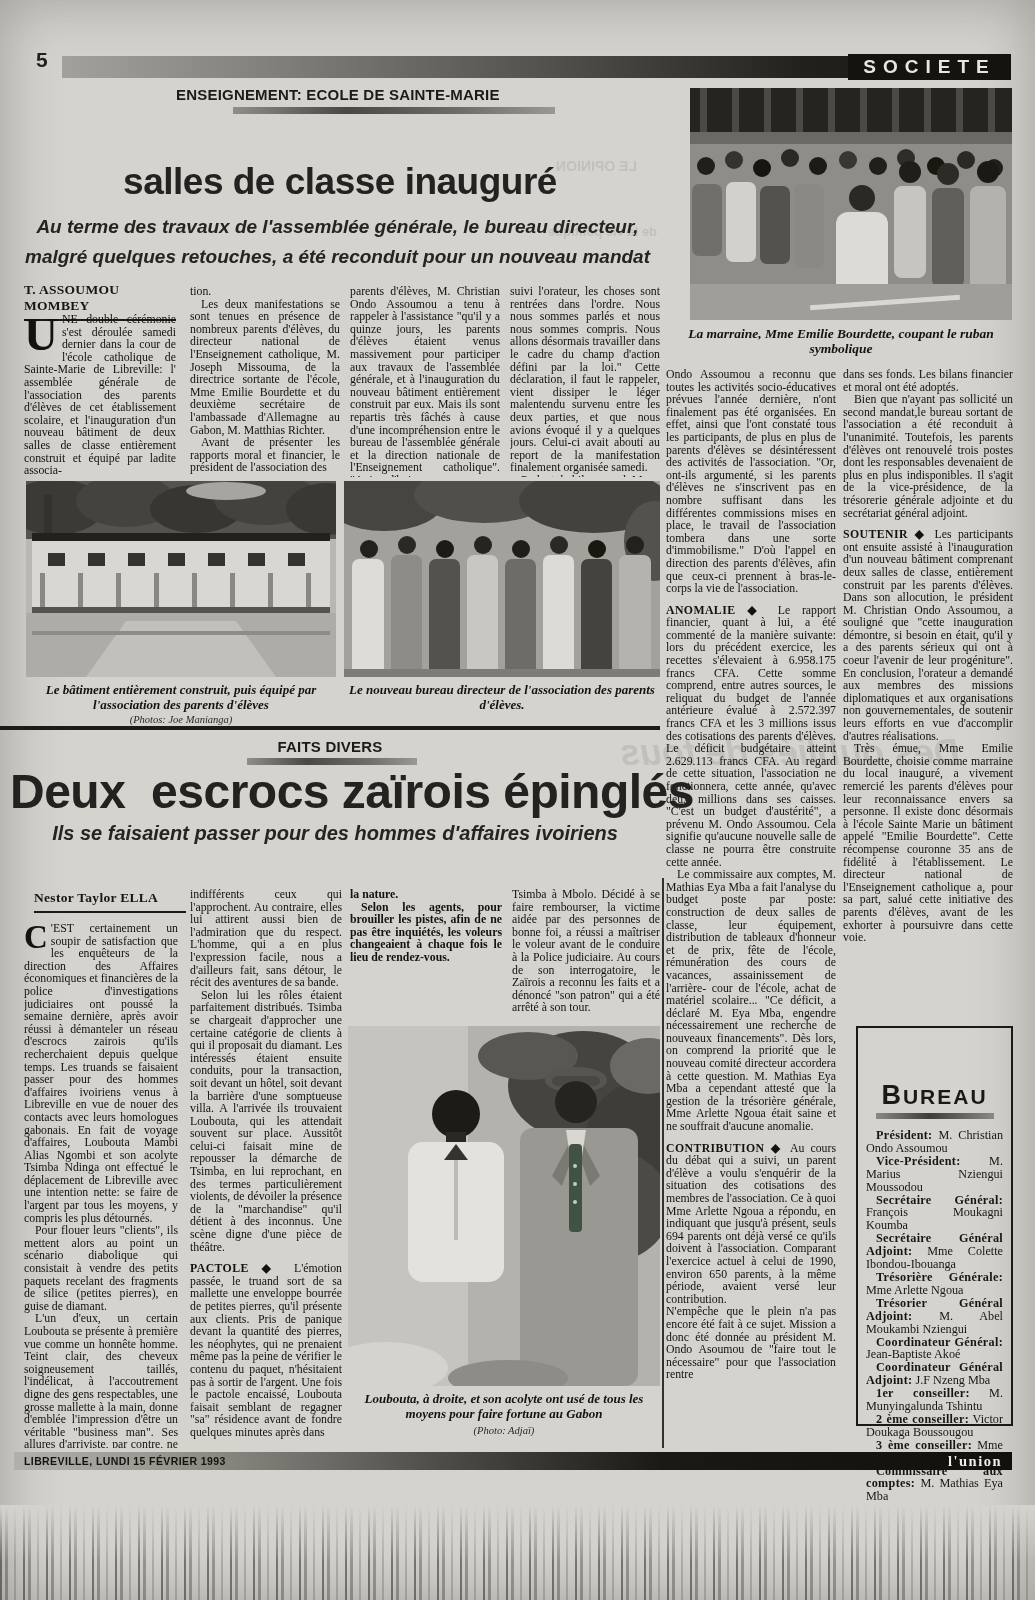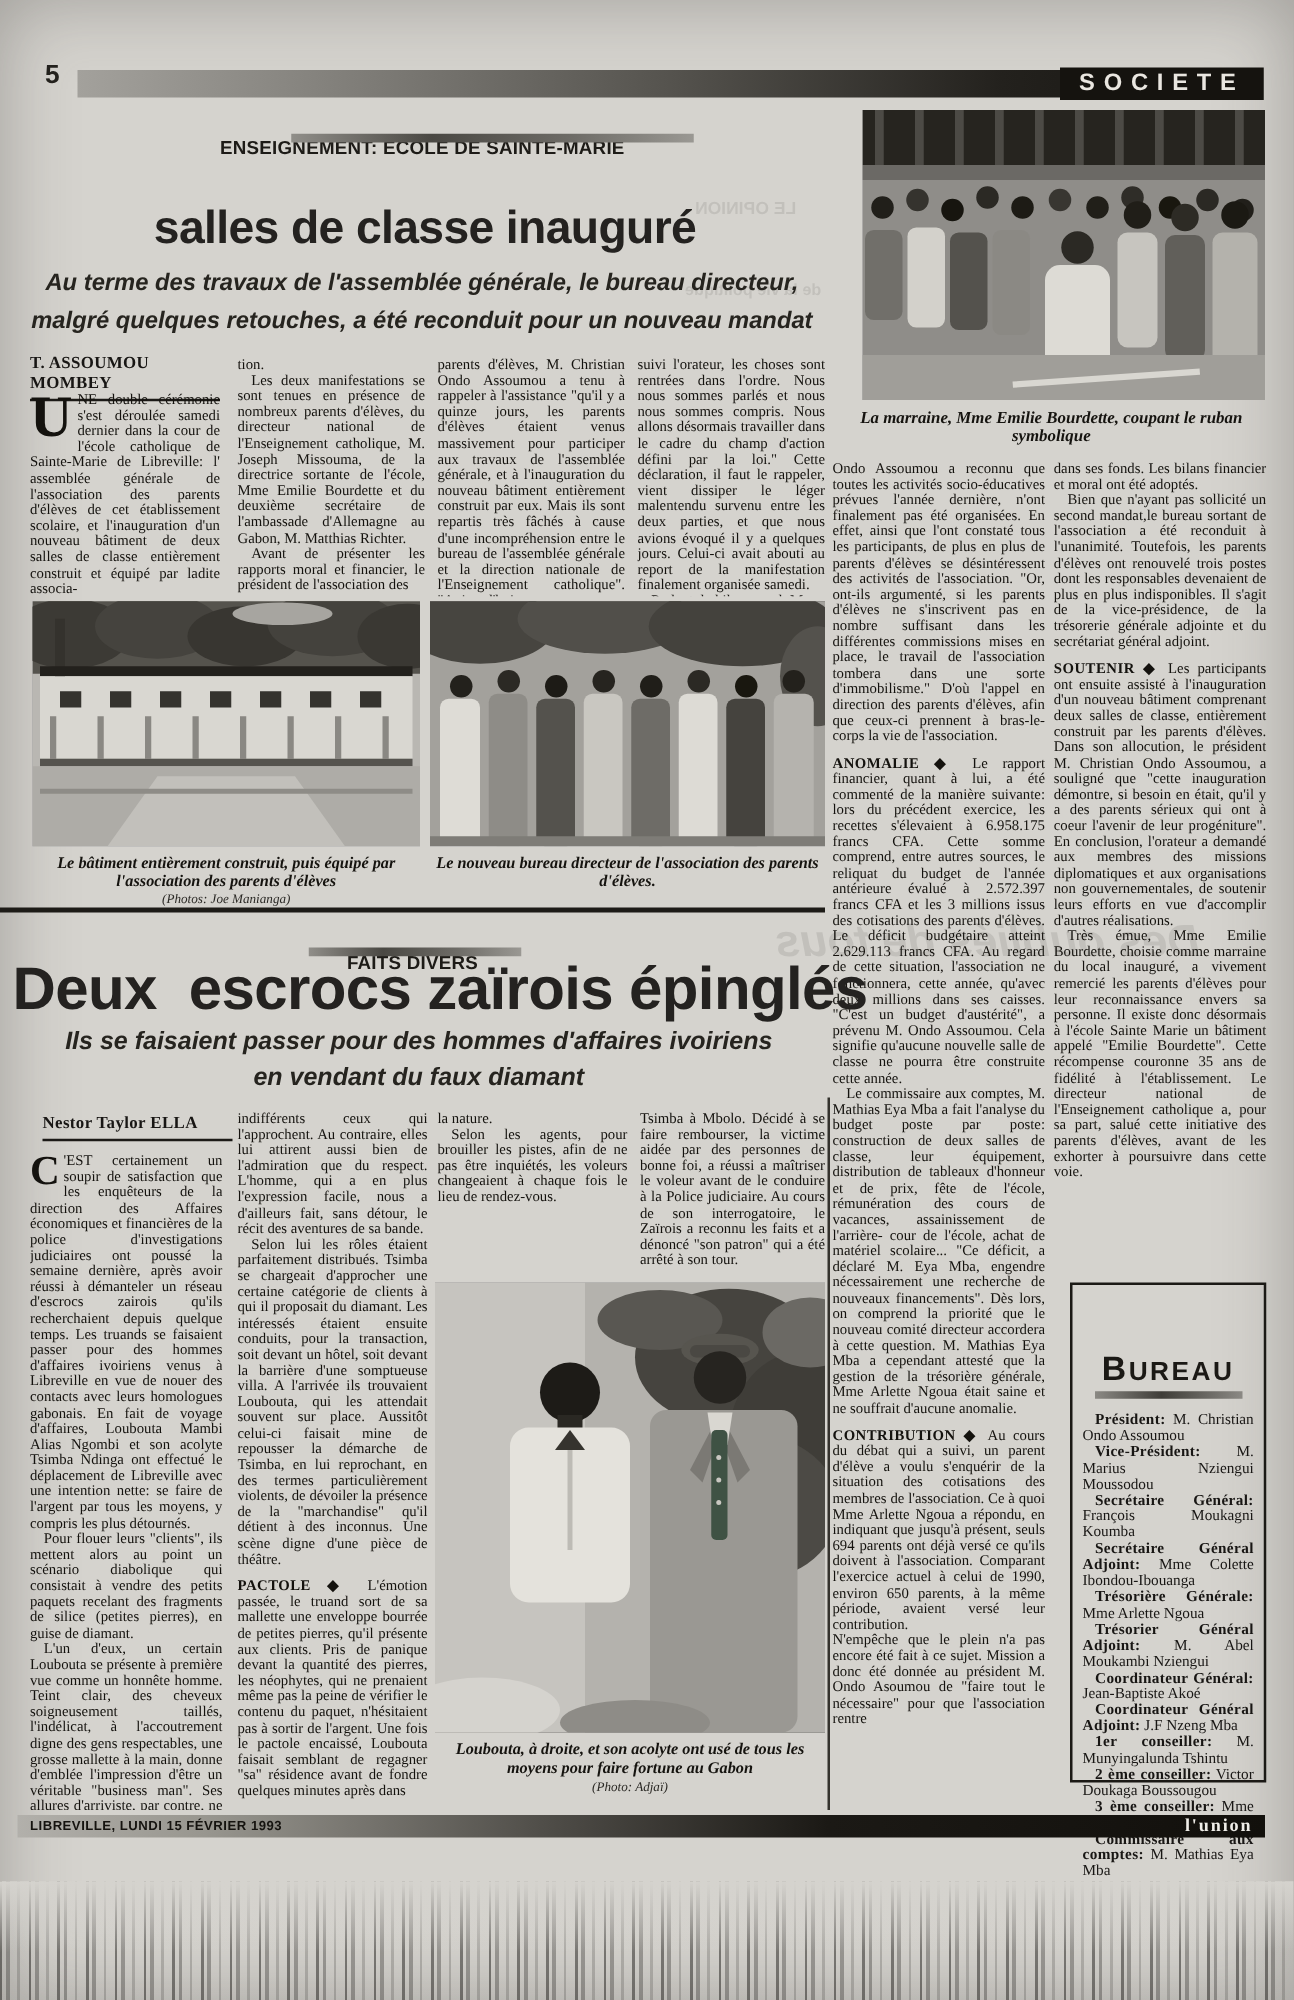--- a/index.html
+++ b/index.html
@@ -6,21 +6,21 @@
   .page{position:relative;width:1035px;height:1600px;margin:0 auto;overflow:hidden;
         background:#d5d3ce;color:#181614;font-family:"Liberation Serif",serif;
         box-shadow:inset 0 0 60px rgba(60,58,54,.35);}
   .abs{position:absolute;}
   
   .pageno{font-family:"Liberation Sans",sans-serif;font-weight:bold;font-size:21px;color:#23211d;}
   .topband{background:linear-gradient(90deg,#a3a19c 0%,#85837e 20%,#55534e 50%,#23211d 78%,#15130f 100%);}
   .sectionbox{background:#15130f;color:#e9e6e0;font-family:"Liberation Sans",sans-serif;
               font-weight:bold;font-size:19px;letter-spacing:7px;text-align:center;line-height:26px;}
   
-  .kicker{font-family:"Liberation Sans",sans-serif;font-weight:bold;font-size:15px;color:#1d1b17;letter-spacing:.2px;margin-top:24px;}
+  .kicker{font-family:"Liberation Sans",sans-serif;font-weight:bold;font-size:15px;color:#1d1b17;letter-spacing:.2px;}
   .kbar{background:linear-gradient(90deg,#908e89,#4a4843 35%,#6e6c67 70%,#9a9893);height:7px;}
   .headline{font-family:"Liberation Sans",sans-serif;font-weight:bold;font-size:37px;line-height:1.08;
             color:#242220;text-align:center;letter-spacing:-.5px;}
   .headline.pre{white-space:pre;}
   .subtitle{font-family:"Liberation Sans",sans-serif;font-style:italic;font-weight:bold;
             font-size:19px;color:#26241f;text-align:center;}
   .byline{font-weight:bold;font-size:13.5px;letter-spacing:.3px;border-bottom:2px solid #1c1a17;padding-bottom:5px;}
   
   .col{font-size:11.8px;line-height:12.6px;text-align:justify;overflow:hidden;color:#14120e;}
   .para{margin:0;text-indent:11px;}
@@ -257,39 +257,38 @@
         <p class="bentry"><b>Commissaire aux comptes:</b> <span>M. Mathias Eya Mba</span></p>
       </div>
   </div>
 
   <div class="abs divider" style="left:0;top:726px;width:660px;height:4px;"></div>
   <div class="abs kicker" style="left:230px;top:738px;width:200px;text-align:center;">FAITS DIVERS</div>
   <div class="abs kbar" style="left:247px;top:758px;width:170px;"></div>
 
   <div class="abs headline pre" style="left:10px;top:766px;width:650px;font-size:48px;">Deux  escrocs zaïrois épinglés</div>
   <div class="abs subtitle" style="left:10px;top:822px;width:650px;font-size:20px;">Ils se faisaient passer pour des hommes d'affaires ivoiriens</div>
-  <div class="abs subtitle" style="left:10px;top:851px;width:650px;font-size:20px;">en vendant du faux diamant</div>
 
   <div class="abs byline" style="left:34px;top:890px;width:152px;">Nestor Taylor ELLA</div>
 
   <div class="abs col" style="left:24px;top:922px;width:154px;height:526px;">
     <p class="para ni"><span class="dc2">C</span><span>'EST certainement un soupir de satisfaction que les enquêteurs de la direction des Affaires économiques et financières de la police d'investigations judiciaires ont poussé la semaine dernière, après avoir réussi à démanteler un réseau d'escrocs zairois qu'ils recherchaient depuis quelque temps. Les truands se faisaient passer pour des hommes d'affaires ivoiriens venus à Libreville en vue de nouer des contacts avec leurs homologues gabonais. En fait de voyage d'affaires, Loubouta Mambi Alias Ngombi et son acolyte Tsimba Ndinga ont effectué le déplacement de Libreville avec une intention nette: se faire de l'argent par tous les moyens, y compris les plus détournés.</span></p>
     <div>
 
     <p class="para"><span>Pour flouer leurs "clients", ils mettent alors au point un scénario diabolique qui consistait à vendre des petits paquets recelant des fragments de silice (petites pierres), en guise de diamant.</span></p>
         <p class="para"><span>L'un d'eux, un certain Loubouta se présente à première vue comme un honnête homme. Teint clair, des cheveux soigneusement taillés, l'indélicat, à l'accoutrement digne des gens respectables, une grosse mallette à la main, donne d'emblée l'impression d'être un véritable "business man". Ses allures d'arriviste, par contre, ne peuvent laisser</span></p>
       </div>
   </div>
   <div class="abs col" style="left:190px;top:888px;width:152px;height:560px;">
 
   <p class="para ni"><span>indifférents ceux qui l'approchent. Au contraire, elles lui attirent aussi bien de l'admiration que du respect. L'homme, qui a en plus l'expression facile, nous a d'ailleurs fait, sans détour, le récit des aventures de sa bande.</span></p>
       <p class="para"><span>Selon lui les rôles étaient parfaitement distribués. Tsimba se chargeait  d'approcher une certaine catégorie de clients à qui il proposait du diamant. Les intéressés étaient ensuite conduits, pour la transaction, soit devant un hôtel, soit devant la barrière d'une somptueuse villa. A l'arrivée ils trouvaient Loubouta, qui les attendait souvent sur place. Aussitôt celui-ci faisait mine de repousser la démarche de Tsimba, en lui reprochant, en des termes particulièrement violents, de dévoiler la présence de la "marchandise" qu'il détient à des inconnus. Une scène digne d'une pièce de théâtre.</span></p>
       <p class="para ni sec"><b class="lead">PACTOLE ◆ </b><span>L'émotion passée, le truand sort de sa mallette une enveloppe bourrée de petites pierres, qu'il présente aux clients. Pris de panique devant la quantité des pierres, les néophytes, qui ne prenaient même pas la peine de vérifier le contenu du paquet, n'hésitaient pas à sortir de l'argent. Une fois le pactole encaissé, Loubouta faisait semblant de regagner "sa" résidence avant de fondre quelques minutes après dans</span></p>
     </div>
-  <div class="abs col" style="left:350px;top:888px;width:152px;height:132px;">
+  <div class="abs col" style="left:350px;top:888px;width:152px;height:132px;font-weight:bold;">
 
   <p class="para ni"><span>la nature.</span></p>
       <p class="para"><span>Selon les agents, pour brouiller les pistes, afin de ne pas être inquiétés, les voleurs changeaient à chaque fois le lieu de rendez-vous.</span></p>
     </div>
   <div class="abs col" style="left:512px;top:888px;width:148px;height:136px;">
 
   <p class="para ni"><span>Tsimba à Mbolo. Décidé à se faire rembourser, la victime aidée par des personnes de bonne foi, a réussi a maîtriser le voleur avant de le conduire à la Police judiciaire. Au cours de son interrogatoire, le Zaïrois a reconnu les faits et a dénoncé "son patron" qui a été arrêté à son tour.</span></p>
     </div>
 
   <div class="abs photo" style="left:348px;top:1026px;width:312px;height:360px;">

